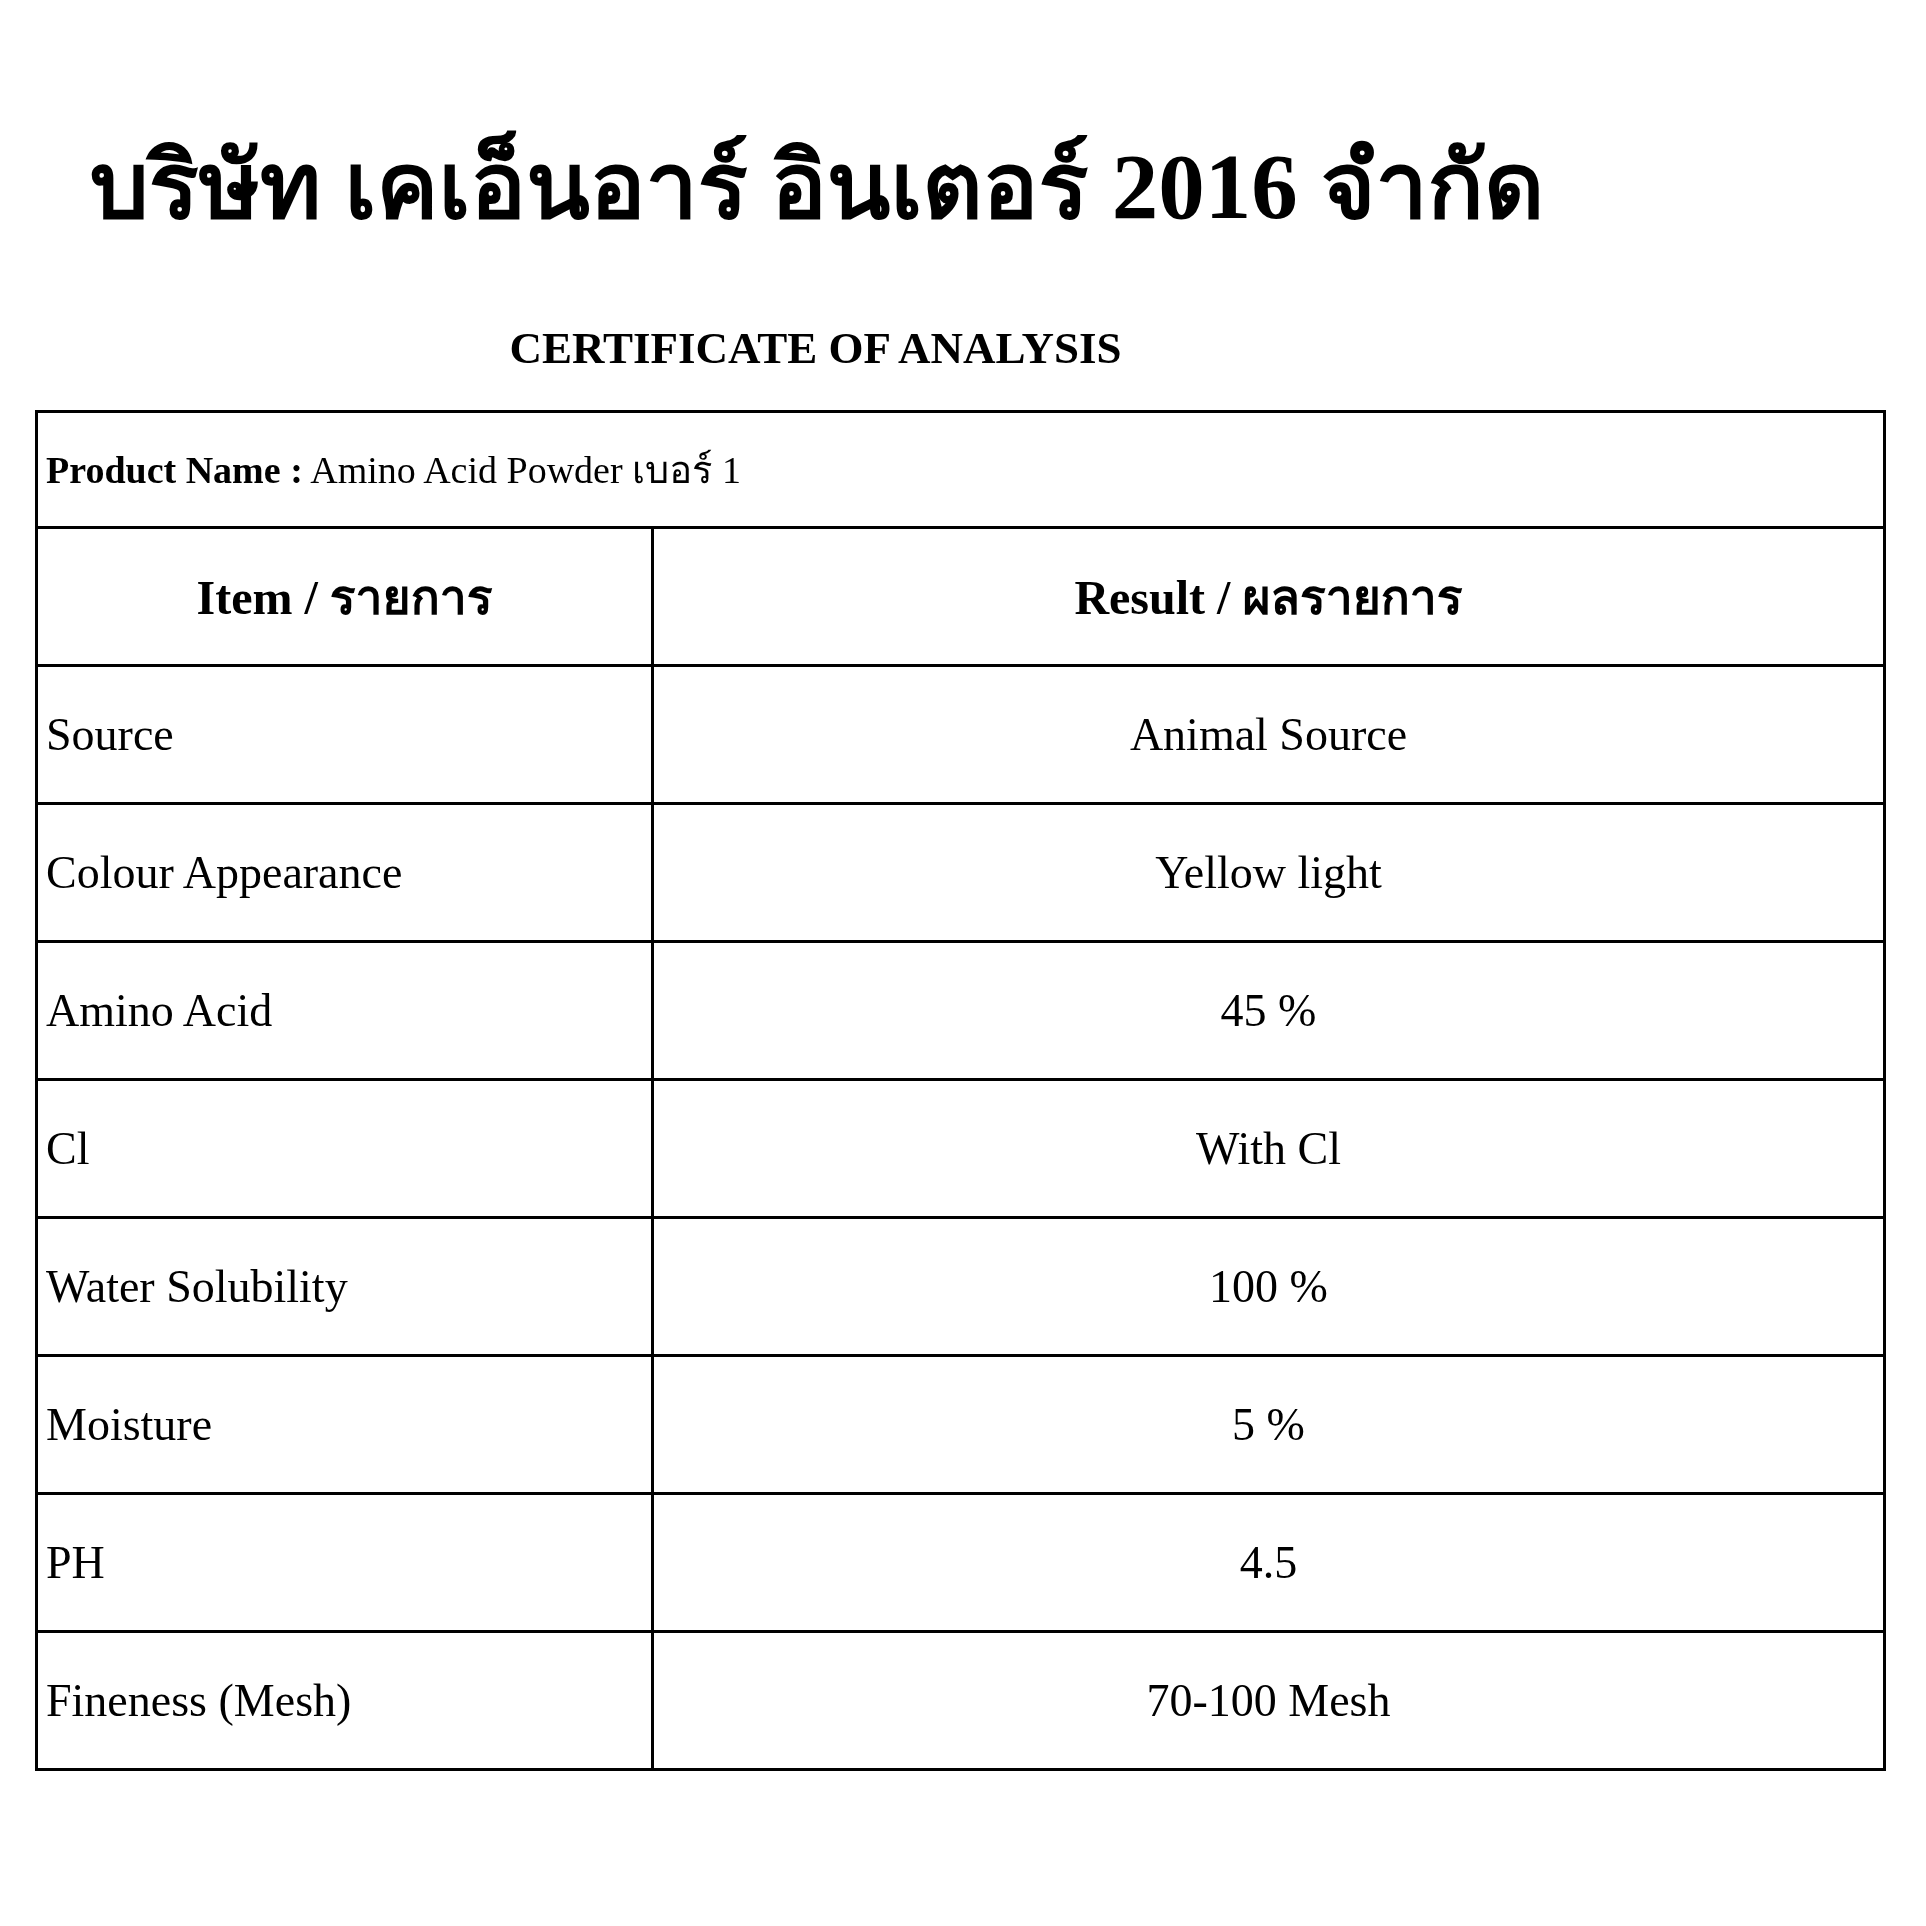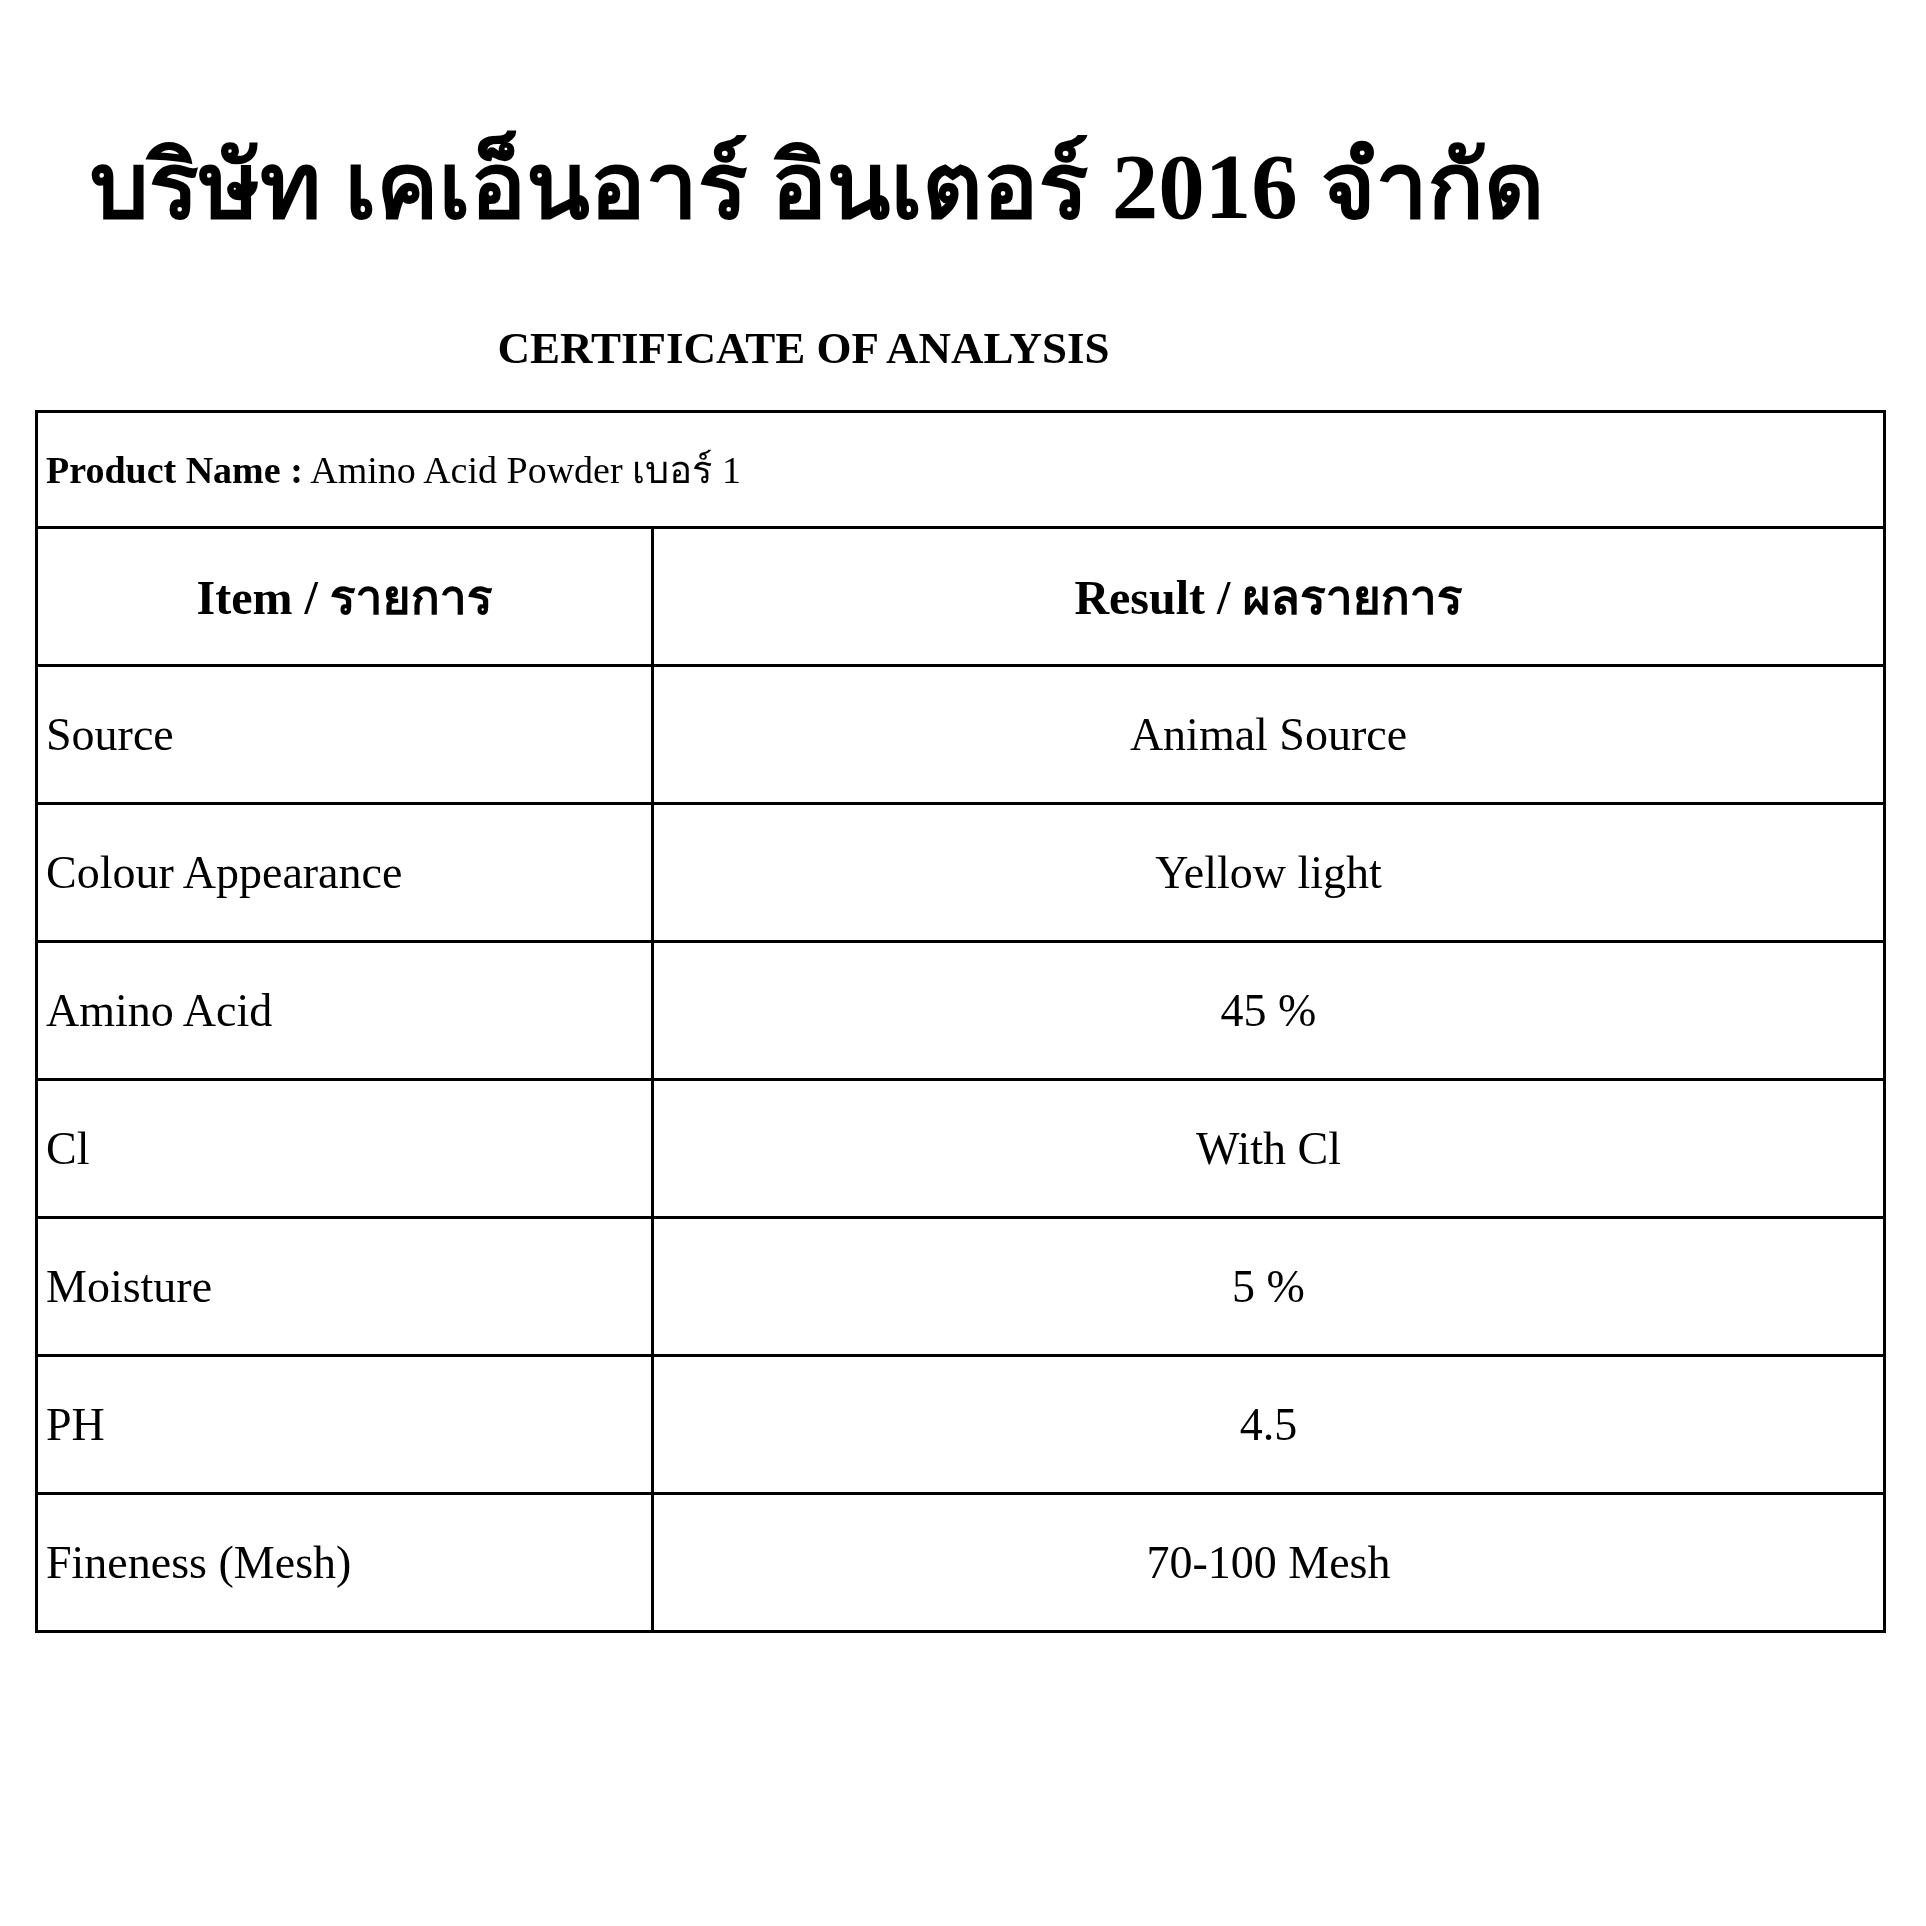--- a/index.html
+++ b/index.html
@@ -22,21 +22,21 @@
       width: 1634px;
       text-align: center;
       font-weight: bold;
       font-size: 93px;
       line-height: 119px;
       letter-spacing: 0px;
       white-space: nowrap;
     }
     .doc-subtitle {
       position: absolute;
-      left: 0;
+      left: 12px;
       top: 323px;
       width: 1607px;
       text-align: center;
       font-weight: bold;
       font-size: 45px;
       line-height: 50px;
       white-space: nowrap;
     }
     .coa-table {
       position: absolute;
@@ -113,20 +113,24 @@
     </tr>
     <tr class="data-row">
       <td class="item-cell">Amino Acid</td>
       <td class="result-cell">45 %</td>
     </tr>
     <tr class="data-row">
       <td class="item-cell">Cl</td>
       <td class="result-cell">With Cl</td>
     </tr>
     <tr class="data-row">
+      <td class="item-cell">Water Solubility</td>
+      <td class="result-cell">100 %</td>
+    </tr>
+    <tr class="data-row">
       <td class="item-cell">Moisture</td>
       <td class="result-cell">5 %</td>
     </tr>
     <tr class="data-row">
       <td class="item-cell">PH</td>
       <td class="result-cell">4.5</td>
     </tr>
     <tr class="data-row">
       <td class="item-cell">Fineness (Mesh)</td>
       <td class="result-cell">70-100 Mesh</td>

